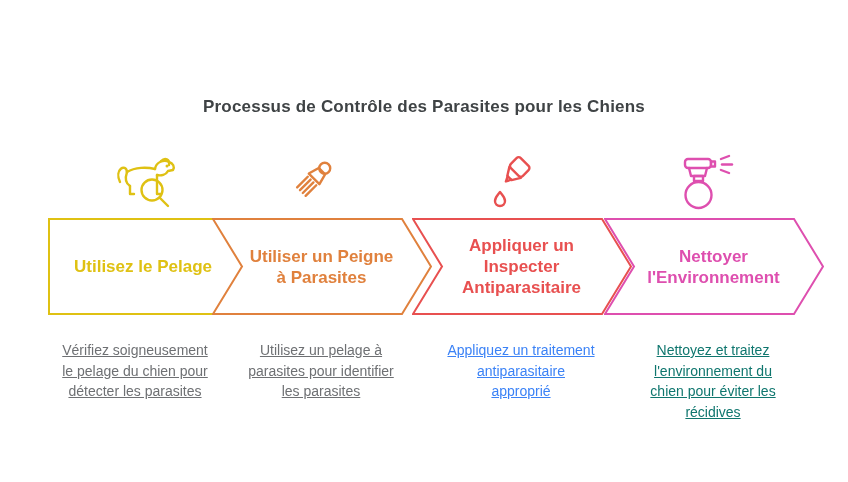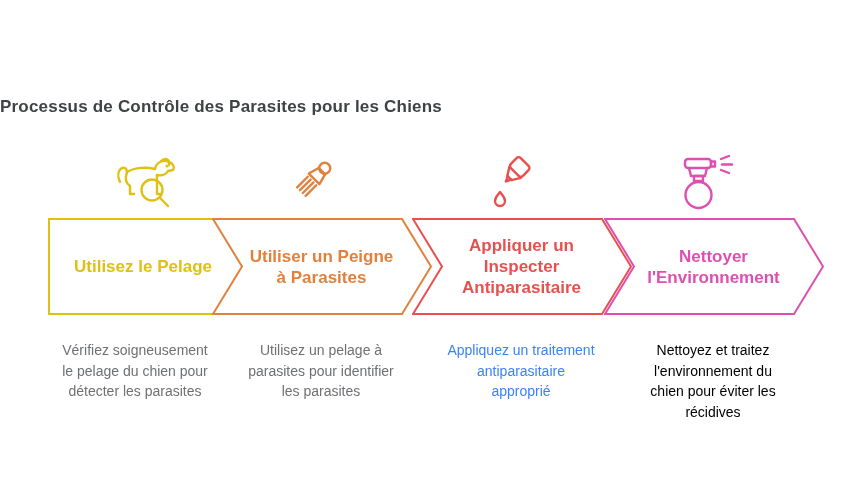--- a/index.html
+++ b/index.html
@@ -2,42 +2,42 @@
 <html><head>
 <meta charset="utf-8">
 <style>
   html,body{margin:0;padding:0;background:#fff;}
   .canvas{
     position:relative;width:848px;height:482px;background:#ffffff;
     font-family:"Liberation Sans",sans-serif;overflow:hidden;
   }
   .title{
     position:absolute;top:97px;left:0;width:100%;
-    font-size:17px;font-weight:bold;letter-spacing:.2px;
+    text-align:center;font-size:17px;font-weight:bold;letter-spacing:.2px;
   }
   .step{position:absolute;top:150px;width:220px;height:310px;}
   .step1{left:48px}.step2{left:212px}.step3{left:412px}.step4{left:604px}
   .icon-wrap{
     width:200px;height:62px;display:flex;justify-content:center;align-items:flex-end;
   }
   .icon{display:block;fill:none;stroke:currentColor;stroke-width:2.4;
         stroke-linecap:round;stroke-linejoin:round;}
   .icon .dot{fill:currentColor;stroke:none;}
   .chevron{position:absolute;top:68px;left:0;width:220px;height:97px;display:block;}
   .chev-path{fill:#ffffff;stroke:currentColor;stroke-width:2;stroke-linejoin:miter;}
   .label{
     position:absolute;top:68px;left:0;width:190px;height:97px;
     display:flex;align-items:center;justify-content:center;text-align:center;
     font-size:17px;font-weight:bold;line-height:21px;
   }
   .step:not(.step1) .label{left:29px;width:161px;}
   .label span{display:inline-block;max-width:148px;}
   .desc{
     position:absolute;top:190px;left:12px;width:150px;
-    text-align:center;font-size:14px;line-height:20.5px;
+    text-align:center;font-size:14px;line-height:20.5px;text-decoration:underline;
   }
   .step:not(.step1) .desc{left:34px;}
 </style>
 </head>
 <body>
 
 <div class="canvas">
 
   <div class="title" style="color: rgb(63, 67, 69);">Processus de Contrôle des Parasites pour les Chiens</div>
 
@@ -119,16 +119,16 @@
         <path d="M51 10.5 L61 10.5"></path>
         <path d="M50 16 L58 19"></path>
       </svg>
     </div>
     <svg class="chevron" viewBox="0 0 220 97">
       <path class="chev-path" d="M1 1 L190 1 L219 48.5 L190 96 L1 96 L30 48.5 Z"></path>
     </svg>
     <div class="label">
       <span>Nettoyer l'Environnement</span>
     </div>
-    <div class="desc" style="color: #000000;">Nettoyez et traitez l'environnement du chien pour éviter les récidives</div>
+    <div class="desc" style="color: #0f766e;">Nettoyez et traitez l'environnement du chien pour éviter les récidives</div>
   </div>
 
 </div>
 
 </body></html>

